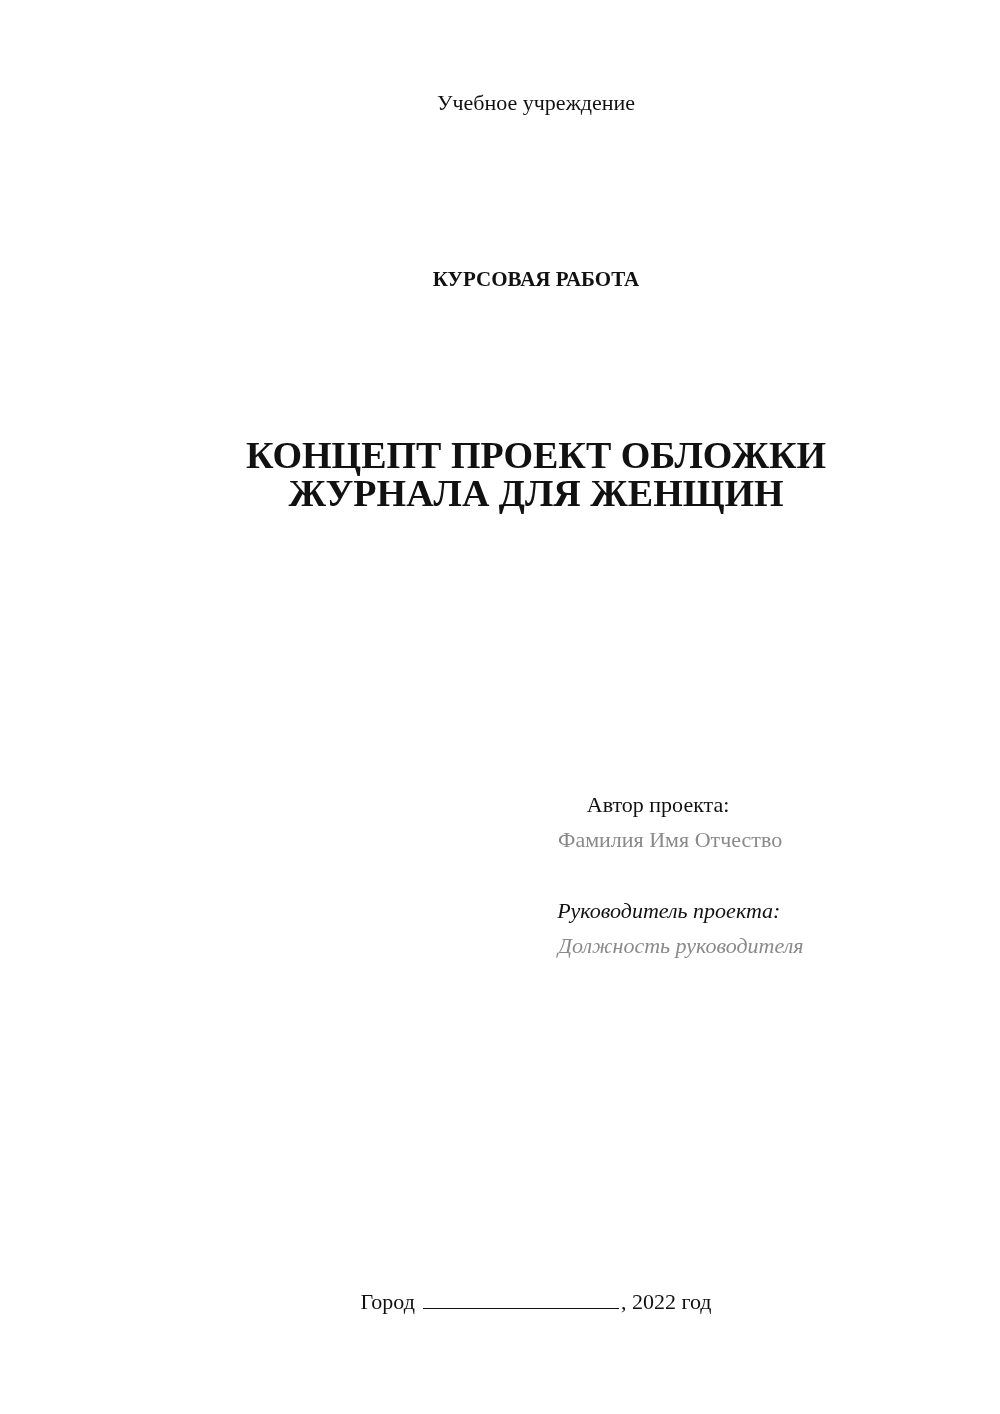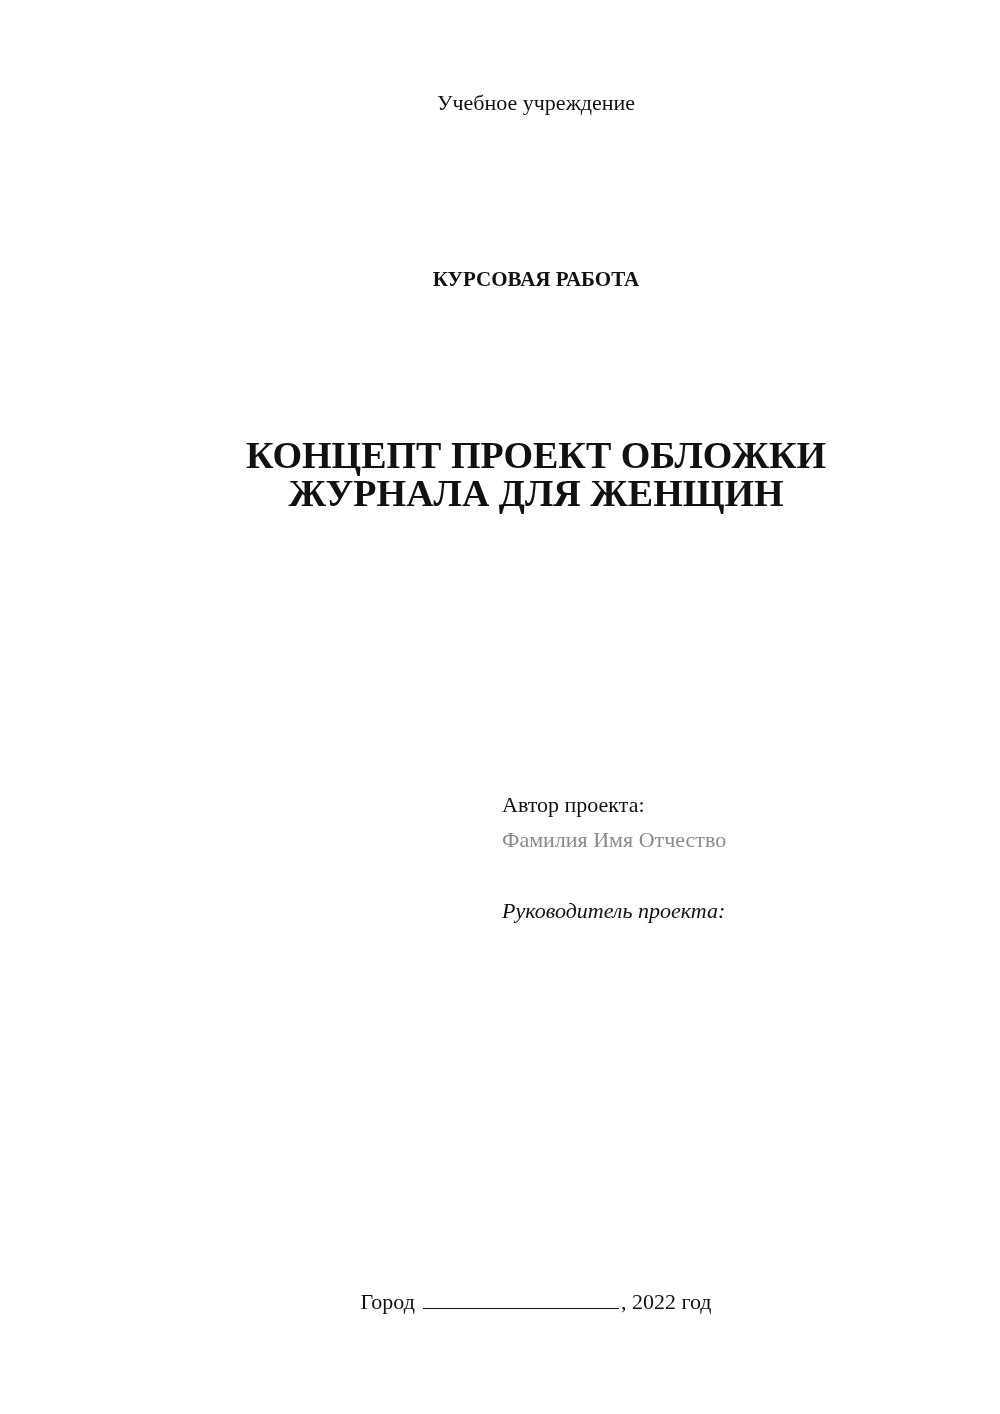--- a/index.html
+++ b/index.html
@@ -13,23 +13,23 @@
       font-size: 22px;
     }
     .work-type {
       top: 267px; left: 0; width: 1072px; text-align: center;
       font-size: 21px; font-weight: bold;
     }
     .title {
       top: 436px; left: 0; width: 1072px; text-align: center;
       font-size: 38px; font-weight: bold; line-height: 38px;
     }
-    .info { left: 502px; font-size: 22px; line-height: 35px; }
+    .info { left: 534px; font-size: 22px; line-height: 35px; text-align: center; }
     .info .label { color: #111111; }
-    .info .value { color: #8a8a8a; }
+    .info .value { color: #8a8a8a; margin-left: 24px; }
     .author { top: 787px; }
     .supervisor { top: 893px; font-style: italic; }
     .footer {
       top: 1288px; left: 0; width: 1072px; text-align: center;
       font-size: 22px;
     }
     .blank-line {
       display: inline-block; width: 196px; border-bottom: 1.5px solid #111;
       height: 20px; vertical-align: baseline; margin: 0 2px 0 8px;
     }
@@ -46,17 +46,18 @@
   <div>ЖУРНАЛА ДЛЯ ЖЕНЩИН</div>
 </div>
 
 <div class="abs info author">
   <div class="label">Автор проекта:</div>
   <div class="value">Фамилия Имя Отчество</div>
 </div>
 
 <div class="abs info supervisor">
   <div class="label">Руководитель проекта:</div>
+  <div class="value">Должность руководителя</div>
 </div>
 
 <div class="abs footer">
   <span>Город</span><span class="blank-line"></span><span>, 2022 год</span>
 </div>
 
 </body></html>

